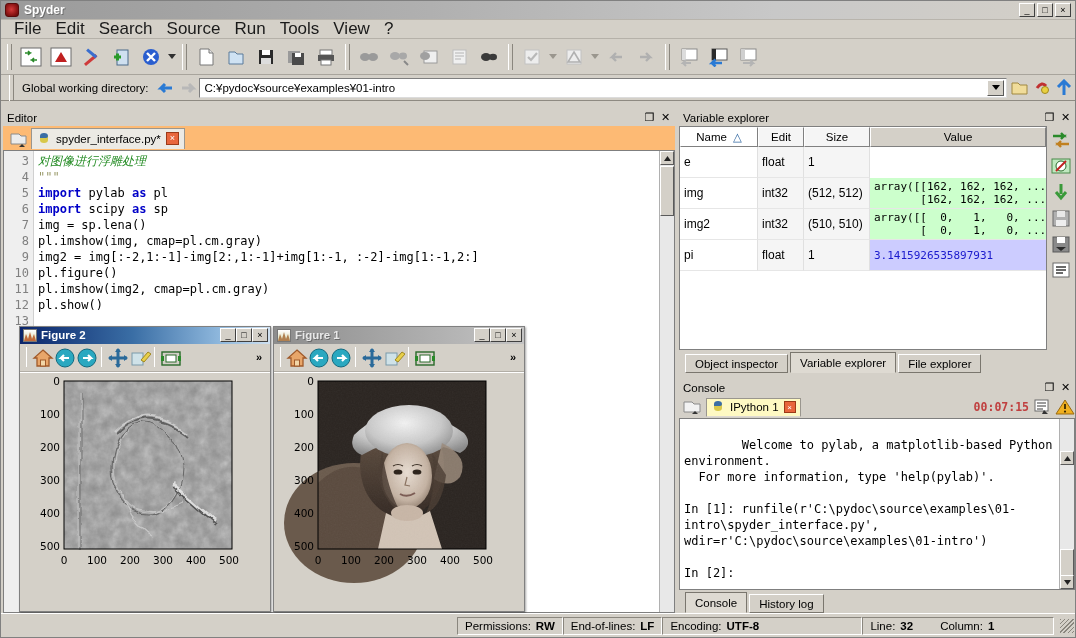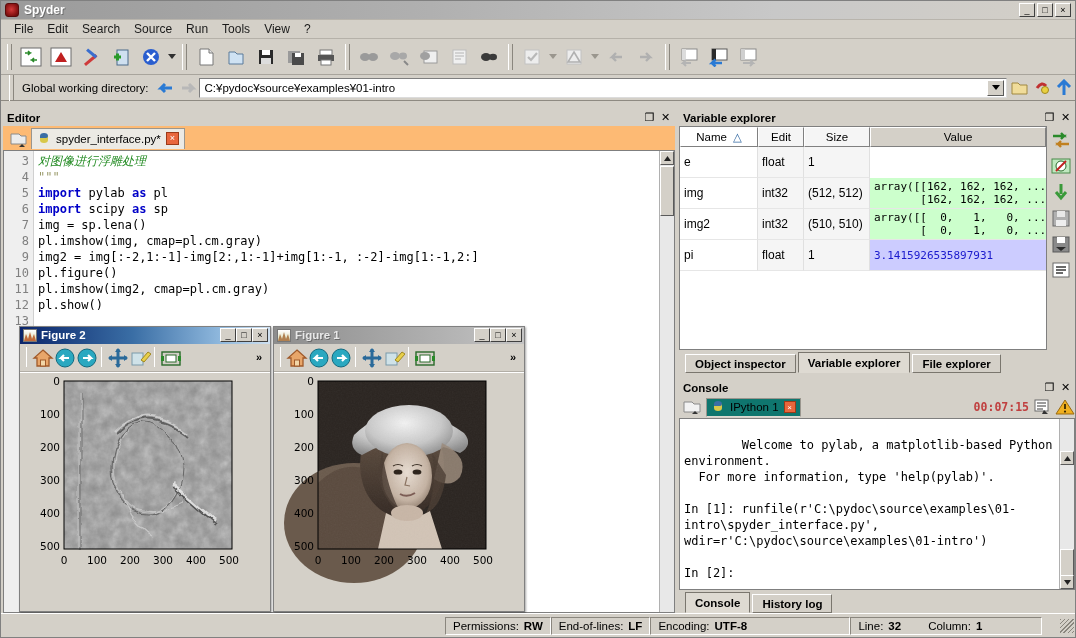--- a/index.html
+++ b/index.html
@@ -45,21 +45,21 @@
     display: flex; align-items: center; justify-content: center;
     font-size: 9px; line-height: 1; color: #000;
   }
 
   
   .menubar {
     height: 19px; display: flex; align-items: center;
     background: #d4d0c8; padding-left: 6px;
     border-bottom: 1px solid #b5b1a9;
   }
-  .menuitem { padding: 2px 7px; font-size: 12px; color: #1a1a1a; }
+  .menuitem { padding: 2px 7px; font-size: 17px; color: #1a1a1a; }
 
   
   .toolbar {
     height: 36px; display: flex; align-items: center;
     background: #d4d0c8;
     border-bottom: 1px solid #a8a49c;
     padding-left: 2px;
   }
   .grip {
     width: 5px; height: 26px; margin: 0 4px;
@@ -106,21 +106,21 @@
   .wdcombo .arrow::after {
     content:""; border-left:4px solid transparent; border-right:4px solid transparent;
     border-top:5px solid #000;
   }
 
   
   .panel-title {
     height: 17px; display: flex; align-items: center;
     font-size: 11.5px; padding-left: 4px; background: #d4d0c8;
   }
-  .panel-title .ttl { flex: 1; font-weight: bold; }
+  .panel-title .ttl { flex: 1; }
   .pt-btn { width: 13px; height: 13px; display:flex; align-items:center; justify-content:center; margin-right:3px; font-size:11px; }
 
   
   #editor {
     position: absolute; left: 2px; top: 108px; width: 672px; height: 504px;
     display: flex; flex-direction: column;
   }
   .tabstrip {
     height: 24px; display: flex; align-items: center;
     background: #fdba74; padding-left: 2px;
@@ -217,54 +217,54 @@
   .vxrow { display: flex; height: 31px; font-size: 12px; }
   .vxrow > div { display:flex; align-items:center; padding-left:4px; overflow:hidden; border-bottom:1px solid #e6e6e6;}
   .c-name { width: 78px; background:#fff; border-right:1px solid #e0e0e0;}
   .c-type { width: 46px; background:#f5f5f5; border-right:1px solid #e0e0e0;}
   .c-size { width: 66px; background:#f5f5f5; border-right:1px solid #e0e0e0;}
   .c-val  { flex:1; font-family:"DejaVu Sans Mono", monospace; font-size:11px; color:#1a1acd; white-space:pre; line-height:13px;}
   .v-float { background:#ccccff; }
   .v-arr  { background:#ccffcc; color:#000; }
   .vxtools { width: 28px; background:#d4d0c8; display:flex; flex-direction:column; align-items:center; padding-top:3px; gap:4px;}
   .vxtools .ic { width:22px; height:22px; }
-  .subtabs { height: 23px; display:flex; align-items:flex-end; gap:2px; padding-left:6px; background:#d4d0c8;font-weight:bold;}
+  .subtabs { height: 23px; display:flex; align-items:flex-end; gap:2px; padding-left:6px; background:#d4d0c8;}
   .stab {
     height: 19px; padding: 0 9px; display:flex; align-items:center;
     font-size: 11.5px; background:#d4d0c8;
     border:1px solid #fff; border-right-color:#7a766e; border-bottom-color:#7a766e;
   }
   .stab.sel { background:#dedad2; border:1px solid #7a766e; border-bottom-color:#dedad2; height:21px;}
 
   
   #console {
     position: absolute; left: 678px; top: 378px; width: 396px; height: 234px;
     display: flex; flex-direction: column;
   }
   .ctoolbar { height: 22px; display:flex; align-items:center; gap:4px; padding-left:3px; background:#d4d0c8;}
   .ctab {
     display:flex; align-items:center; gap:5px; padding: 1px 4px; height:19px;
-    background:#0f766e; border:1px solid #9a968e; border-bottom-color:#dedad2;
+    background:#fef9c3; border:1px solid #9a968e; border-bottom-color:#dedad2;
     font-size:11.5px;
   }
   .ctab .closebox {
     width:12px; height:12px; background:#e8663c; border:1px solid #9c3a18;
     color:#fff; font-size:8px; display:flex; align-items:center; justify-content:center;
   }
   .ctime { margin-left:auto; color:#c04040; font-weight:bold; font-size:11.5px; font-family:"DejaVu Sans Mono", monospace;}
   .cbody {
     flex:1; background:#fff; border:1px solid #7f7f7f; position:relative;
     font-family:"DejaVu Sans Mono", monospace; font-size:12px; line-height:16px;
     padding: 2px 16px 2px 4px; white-space: pre-wrap; overflow:hidden; color:#000;
   }
 
   
   .statusbar {
     position: absolute; left:0; bottom:0; width:1076px; height:24px;
-    background:#d4d0c8; display:flex; align-items:center; padding-left:4px;
+    background:#d4d0c8; display:flex; align-items:center; padding-left:16px;
     border-top:1px solid #fff;
   }
   .sb-cell {
     height:18px; display:flex; align-items:center; gap:5px; padding:0 7px;
     border:1px solid #8a867e; border-right-color:#fff; border-bottom-color:#fff;
     font-size:11.5px;
   }
   .sb-cell b { font-weight:bold; }
   .sb-grip { margin-left:auto; width:14px; height:14px; margin-right:3px;
              background: repeating-linear-gradient(135deg,#8a867e 0 1px,transparent 1px 3px); }

